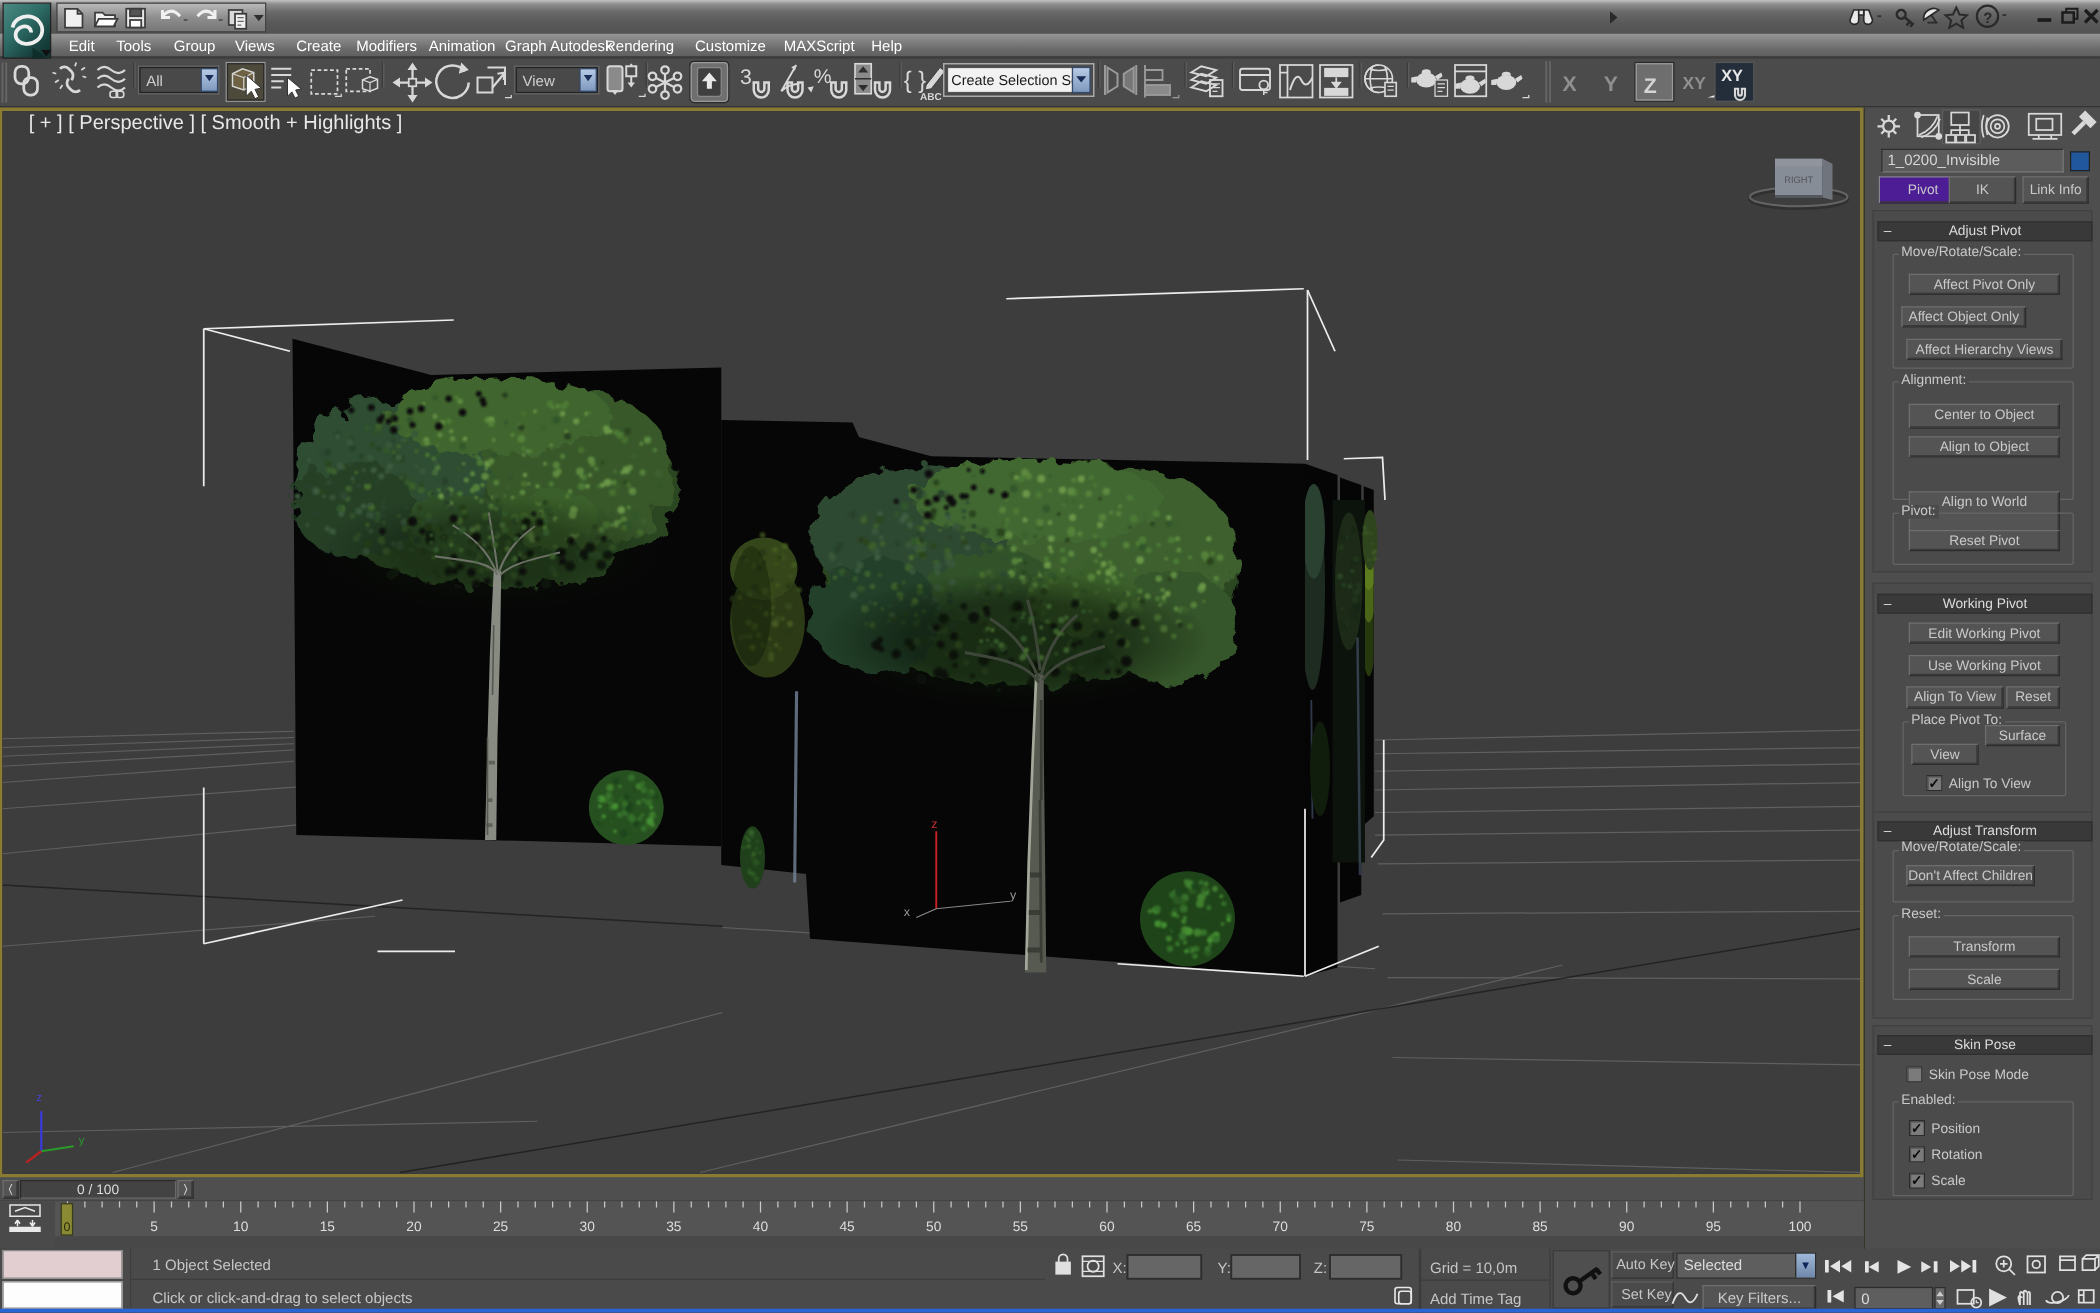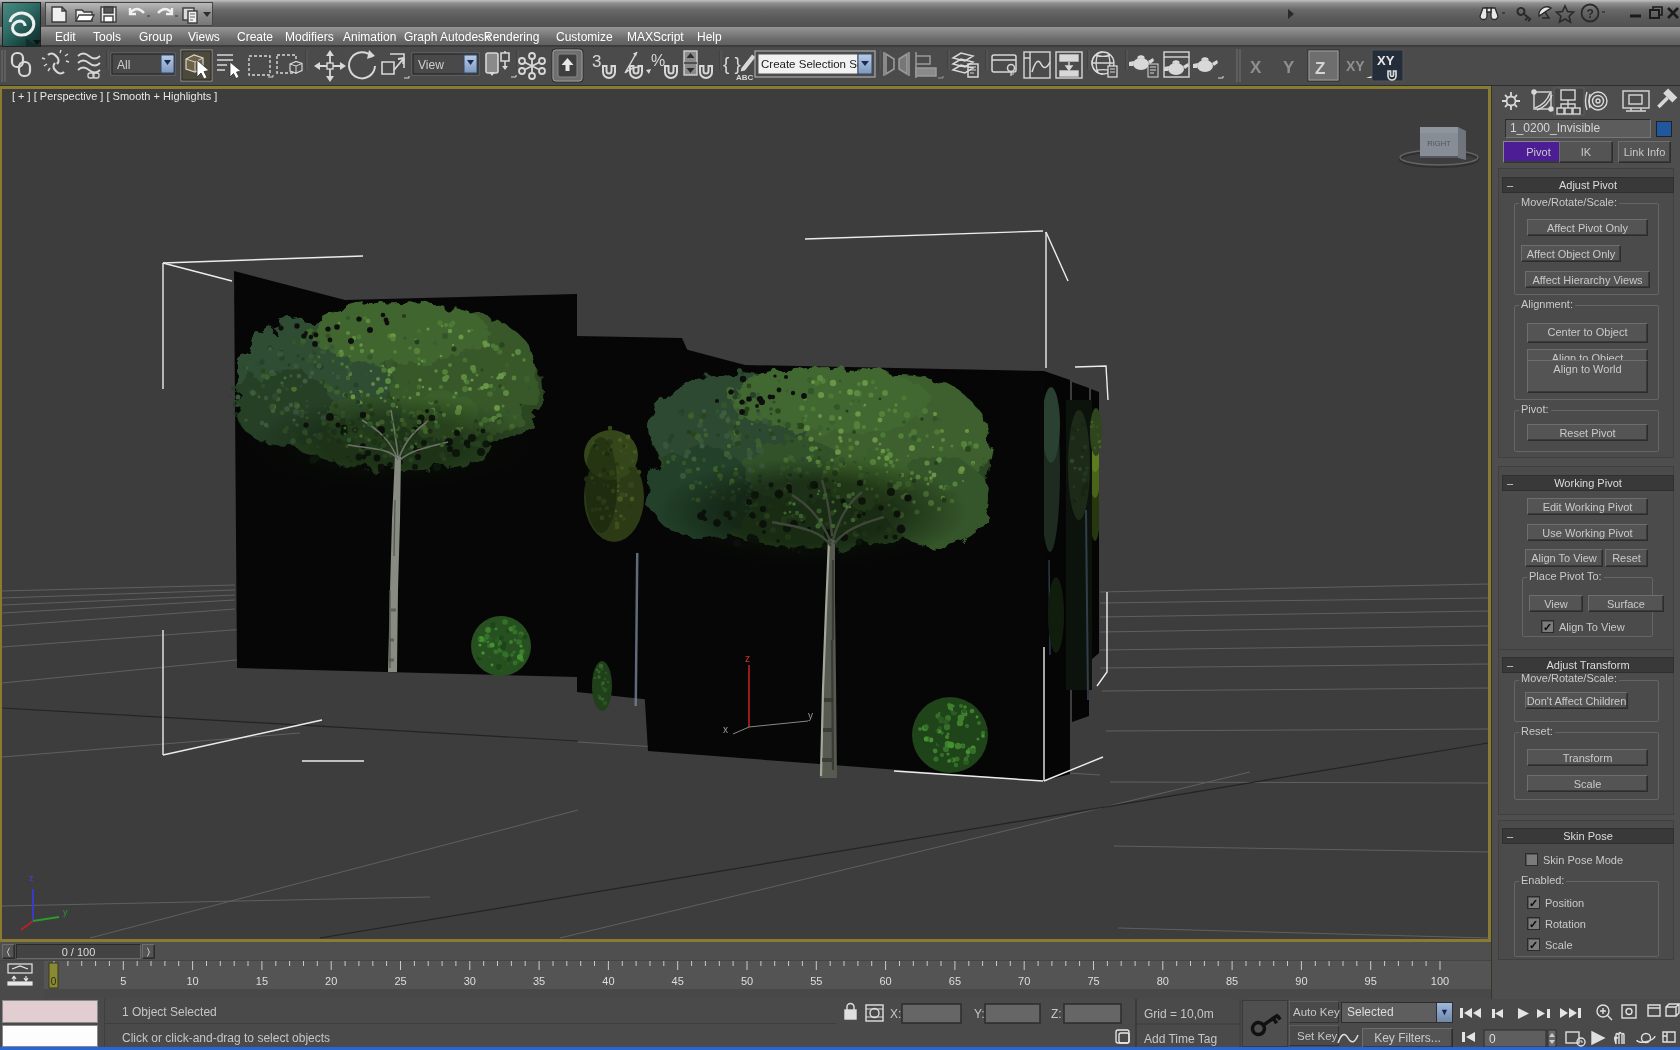--- a/index.html
+++ b/index.html
@@ -13,21 +13,21 @@
 #searchwrap{position:absolute;left:1284px;top:2px;width:328px;height:23px;border:1px solid #3a3a3a;background:linear-gradient(#9f9f9f,#777)}
 #searchbox{position:absolute;left:14px;top:2px;width:181px;height:17px;background:#fff;border:1px solid #555;color:#8a8a8a;font-style:italic;font-size:12px;padding:1px 4px}
 
 #menubar{position:absolute;left:0;top:27px;width:1680px;height:20px;background:linear-gradient(#969696,#6a6a6a 70%,#606060);border-bottom:2px solid #3c3c3c;color:#fff;font-size:12px}
 #menubar span{position:absolute;top:3px}
 
 #toolbar{position:absolute;left:0;top:47px;width:1680px;height:39px;background:#4b4b4b;border-bottom:1px solid #2e2e2e}
 
 #vp{position:absolute;left:0;top:86px;width:1491px;height:856px;background:#8a7b33}
 #vpinner{position:absolute;left:2px;top:3px;width:1486px;height:850px;background:#3d3d3d;border:1px solid #33333b}
-#vplabel{position:absolute;left:12px;top:4px;color:#e8e8e8;font-size:11px}
+#vplabel{position:absolute;left:23px;top:4px;color:#e8e8e8;font-size:16px}
 
 #panel{position:absolute;left:1491px;top:86px;width:189px;height:918px;background:#4e4e4e;border-left:1px solid #39342a;overflow:hidden}
 .rollout{position:absolute;left:6px;width:176px;border:1px solid #404040;background:#4b4b4b}
 .rhead{position:relative;margin:2px;height:16px;background:#393939;border:1px solid #2f2f2f;color:#dcdcdc;font-size:11px;text-align:center;line-height:15px}
 .rhead .minus{position:absolute;left:4px;top:0}
 .btn{position:absolute;background:#545454;border:1px solid #2d2d2d;border-top-color:#6e6e6e;border-left-color:#6e6e6e;box-shadow:inset -1px -1px 0 #3a3a3a;color:#c9c9c9;font-size:11px;text-align:center}
 .grp{position:absolute;border:1px solid #656565;border-radius:2px}
 .grplab{position:absolute;background:#4b4b4b;color:#c9c9c9;font-size:11px;padding:0 2px;line-height:11px}
 .lab{position:absolute;color:#c9c9c9;font-size:11px}
 .chk{position:absolute;width:13px;height:13px;background:#7b7b7b;border:1px solid #2b2b2b;box-shadow:inset 1px 1px 0 #555;color:#0a0a0a;font-size:11px;line-height:12px;text-align:center;font-weight:bold}
@@ -1955,35 +1955,35 @@
     <div class="rhead" style="left:8px;top:89px;width:172px;position:absolute"><span class="minus">–</span>Adjust Pivot</div>
     <div class="grp" style="left:22px;top:117px;width:145px;height:92px"></div>
     <div class="grplab" style="left:27px;top:111px">Move/Rotate/Scale:</div>
     <div class="btn" style="left:35px;top:133px;width:121px;height:17px;line-height:16px">Affect Pivot Only</div>
     <div class="btn" style="left:29px;top:159px;width:100px;height:17px;line-height:16px">Affect Object Only</div>
     <div class="btn" style="left:33px;top:185px;width:125px;height:17px;line-height:16px">Affect Hierarchy Views</div>
     <div class="grp" style="left:22px;top:219px;width:145px;height:95px"></div>
     <div class="grplab" style="left:27px;top:213px">Alignment:</div>
     <div class="btn" style="left:35px;top:237px;width:121px;height:20px;line-height:16px">Center to Object</div>
     <div class="btn" style="left:35px;top:263px;width:121px;height:17px;line-height:16px">Align to Object</div>
-    <div class="btn" style="left:35px;top:274px;width:121px;height:33px;line-height:16px">Align to World</div>
+    <div class="btn" style="left:35px;top:307px;width:121px;height:33px;line-height:16px">Align to World</div>
     <div class="grp" style="left:22px;top:324px;width:145px;height:42px"></div>
     <div class="grplab" style="left:27px;top:318px">Pivot:</div>
     <div class="btn" style="left:35px;top:338px;width:121px;height:17px;line-height:16px">Reset Pivot</div>
 
     <div class="rollout" style="top:380px;height:185px"></div>
     <div class="rhead" style="left:8px;top:387px;width:172px;position:absolute"><span class="minus">–</span>Working Pivot</div>
     <div class="btn" style="left:35px;top:412px;width:121px;height:17px;line-height:16px">Edit Working Pivot</div>
     <div class="btn" style="left:35px;top:438px;width:121px;height:17px;line-height:16px">Use Working Pivot</div>
     <div class="btn" style="left:33px;top:463px;width:78px;height:18px;line-height:17px">Align To View</div>
     <div class="btn" style="left:113px;top:463px;width:43px;height:18px;line-height:17px">Reset</div>
     <div class="grp" style="left:30px;top:491px;width:131px;height:60px"></div>
     <div class="grplab" style="left:35px;top:485px">Place Pivot To:</div>
     <div class="btn" style="left:37px;top:509px;width:54px;height:17px;line-height:16px">View</div>
-    <div class="btn" style="left:96px;top:509px;width:76px;height:17px;line-height:16px">Surface</div>
+    <div class="btn" style="left:96px;top:494px;width:60px;height:17px;line-height:16px">Surface</div>
     <div class="chk" style="left:49px;top:534px">✓</div>
     <div class="lab" style="left:67px;top:535px">Align To View</div>
 
     <div class="rollout" style="top:563px;height:166px"></div>
     <div class="rhead" style="left:8px;top:569px;width:172px;position:absolute"><span class="minus">–</span>Adjust Transform</div>
     <div class="grp" style="left:22px;top:594px;width:145px;height:42px"></div>
     <div class="grplab" style="left:27px;top:587px">Move/Rotate/Scale:</div>
     <div class="btn" style="left:33px;top:606px;width:103px;height:17px;line-height:16px">Don't Affect Children</div>
     <div class="grp" style="left:22px;top:646px;width:145px;height:68px"></div>
     <div class="grplab" style="left:27px;top:640px">Reset:</div>

